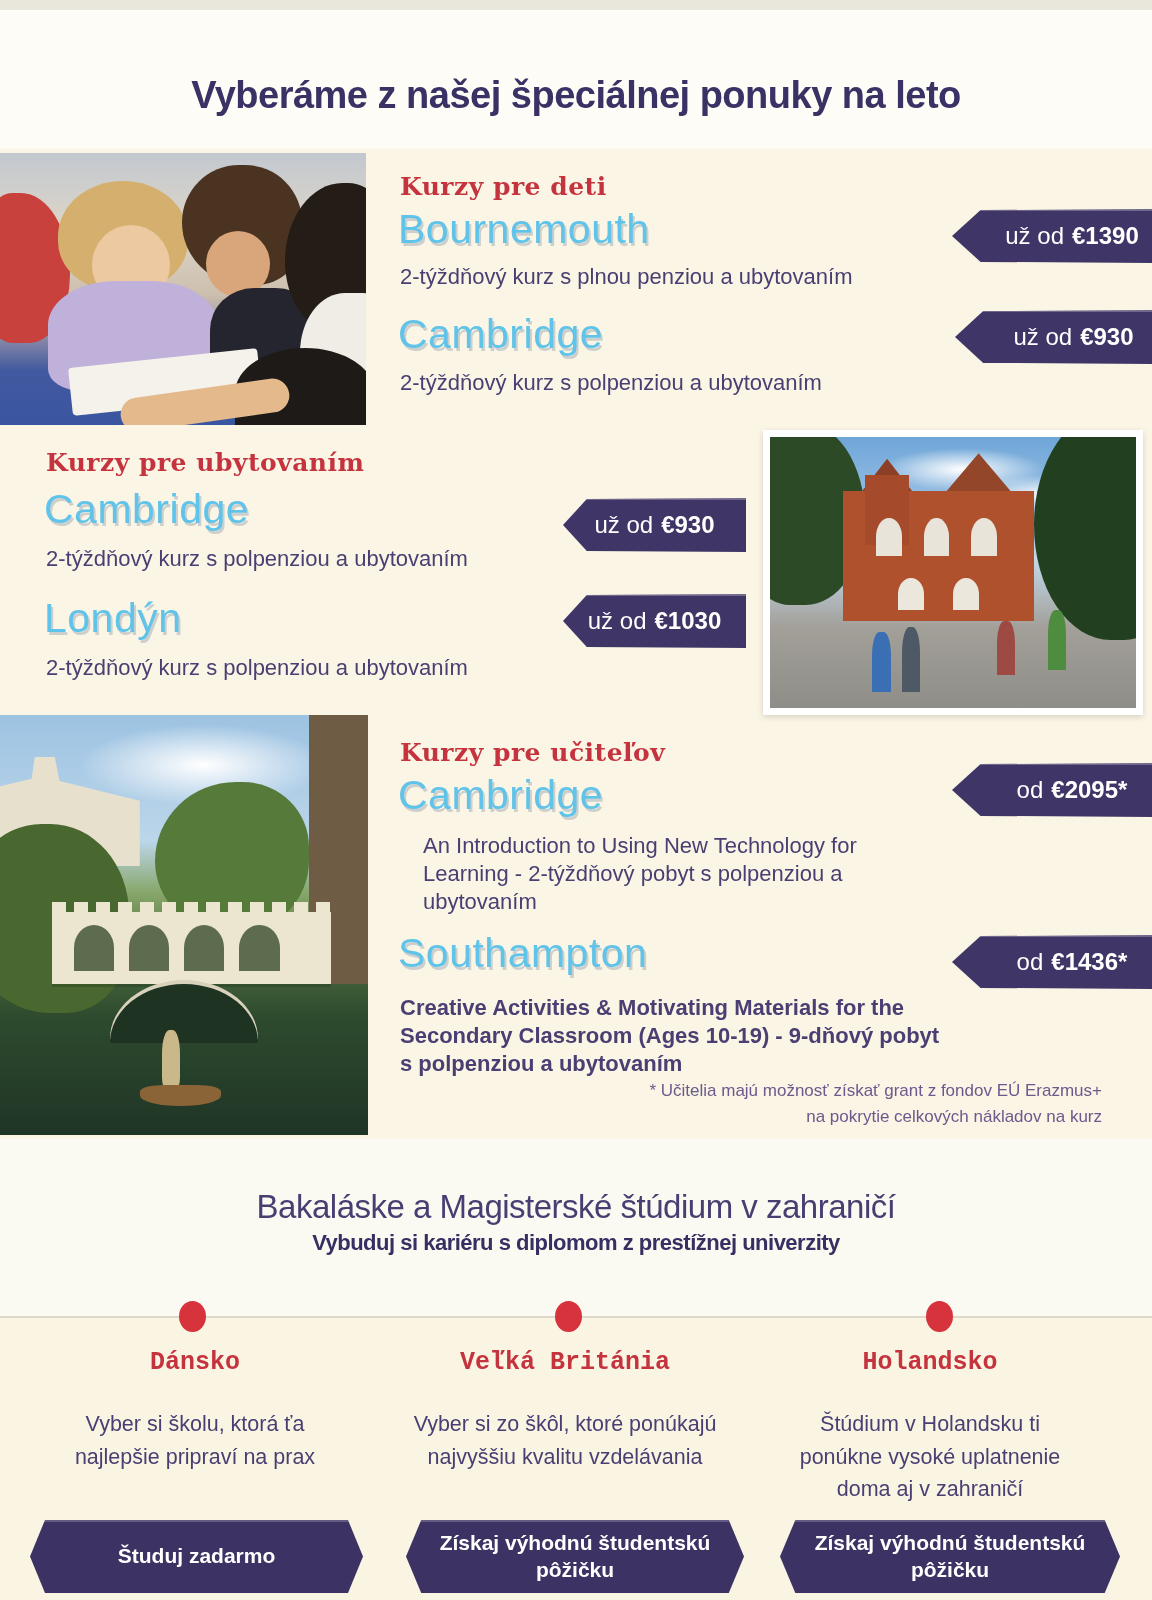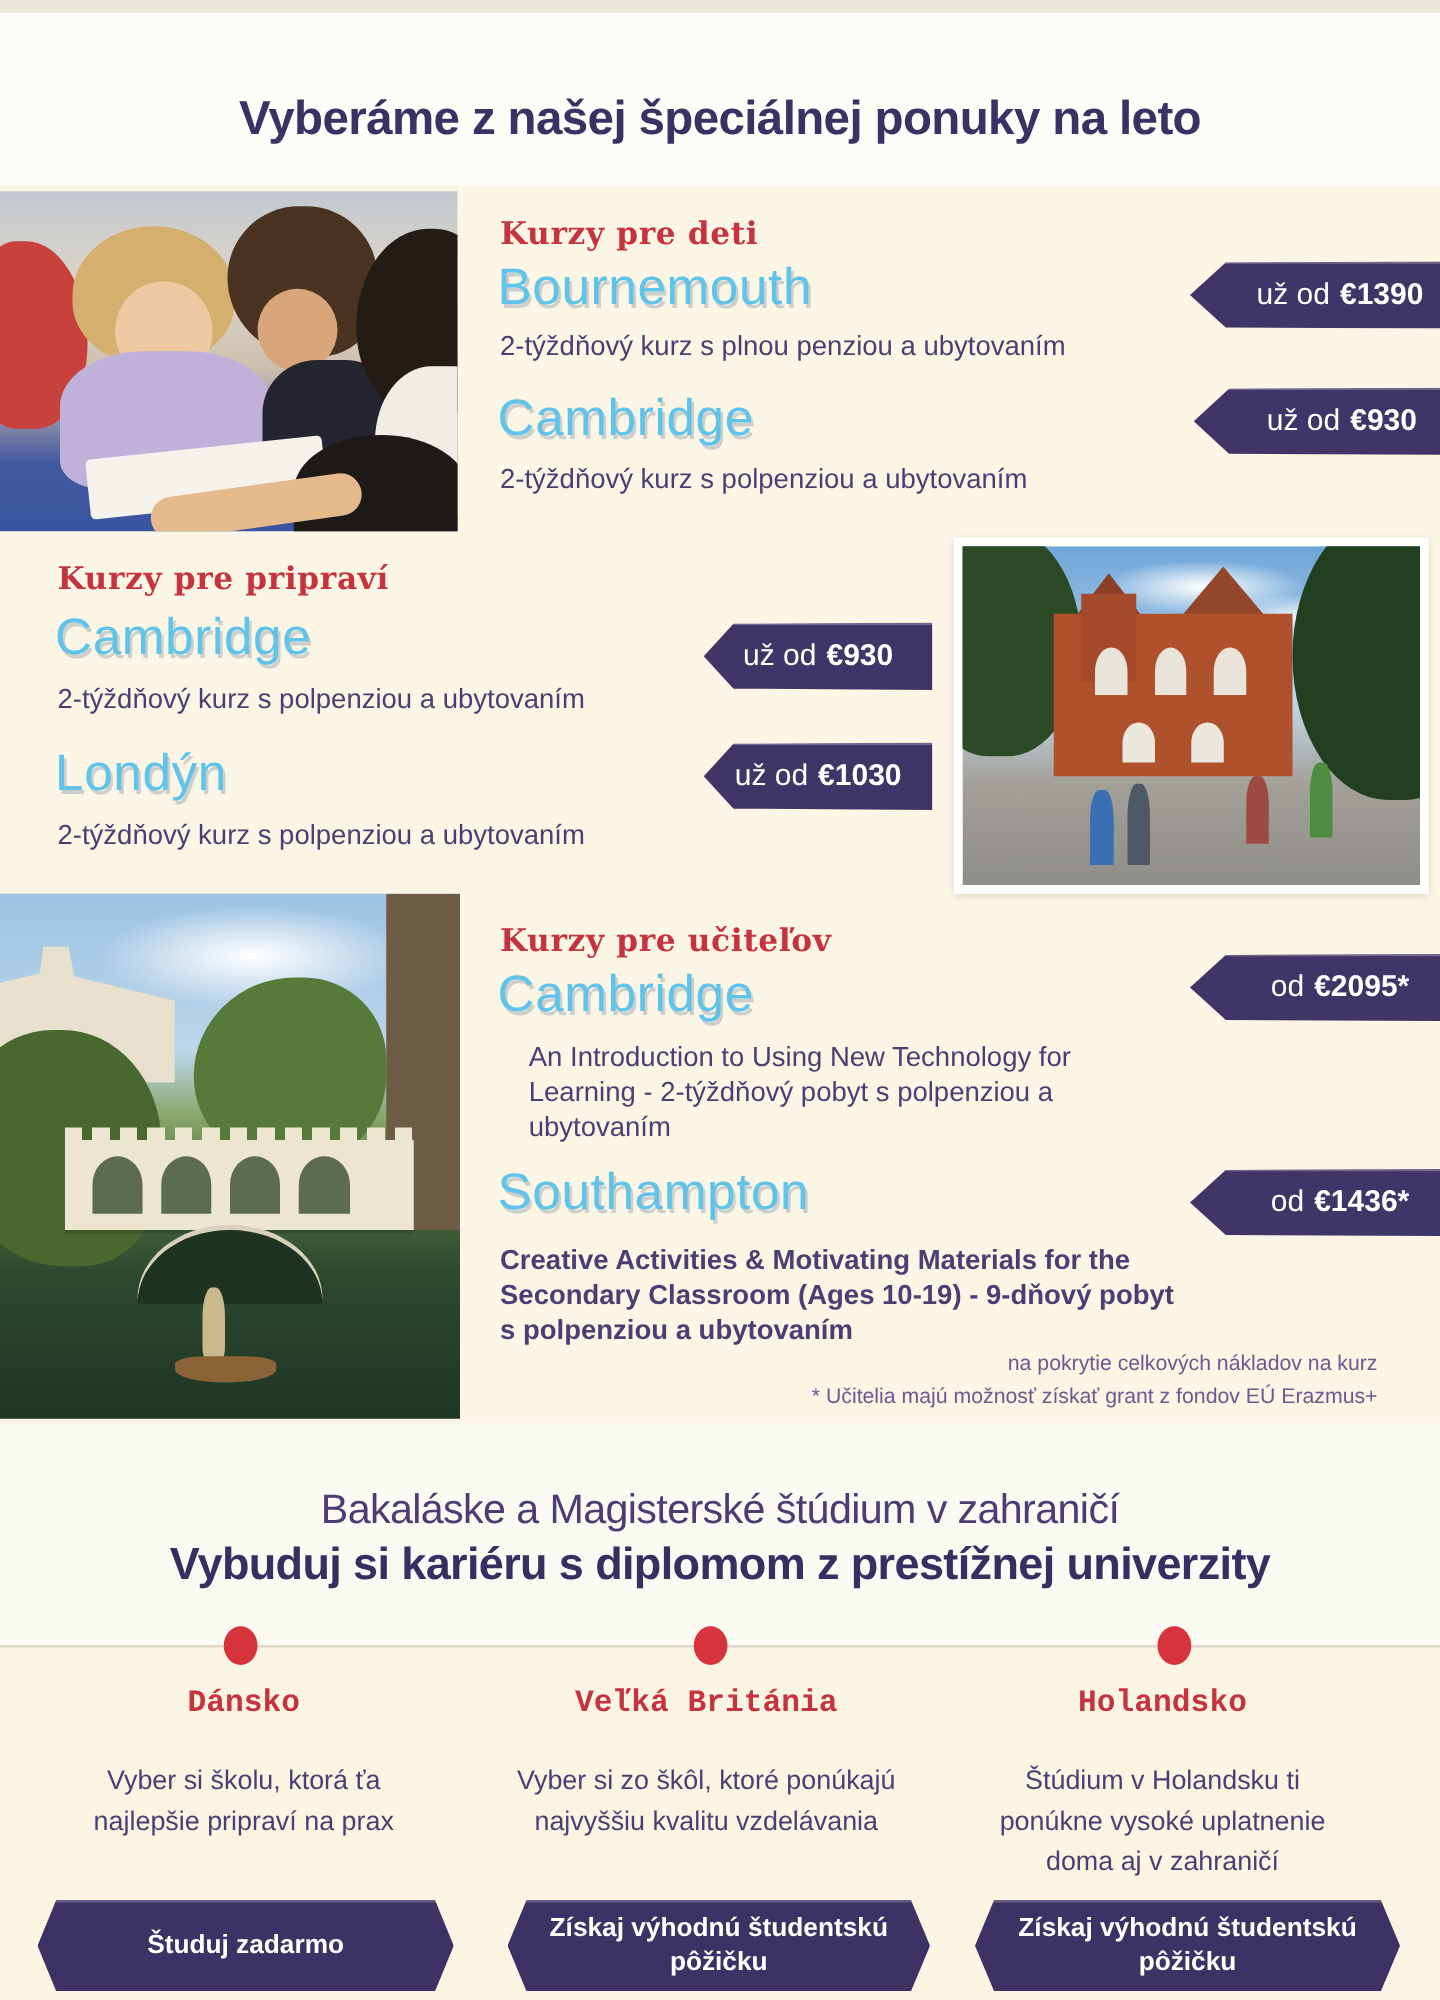--- a/index.html
+++ b/index.html
@@ -44,21 +44,21 @@
   .badge .amt{font-weight:bold;margin-left:8px;}
   .badge-bleed{padding-left:20px;}
 
   
   .uni-subtitle{
     top:1178px;left:0;width:1152px;text-align:center;
     font-size:33px;font-weight:normal;color:#4a3d72;letter-spacing:-0.5px;
   }
   .uni-title{
     top:1220px;left:0;width:1152px;text-align:center;
-    font-size:36px;font-weight:bold;color:#372f62;letter-spacing:-0.5px;
+    font-size:22px;font-weight:bold;color:#372f62;letter-spacing:-0.5px;
   }
   .divider{top:1306px;left:0;width:1152px;height:2px;background:#dcd8ca;}
   .dot{
     width:27px;height:31px;border-radius:50%;background:#d6333c;top:1291px;
   }
   .country-name{
     font-family:Liberation Mono, monospace;font-weight:bold;
     font-size:25px;color:#c5343e;text-align:center;top:1338px;
   }
   .country-desc{
@@ -165,21 +165,21 @@
     <span class="amt">€1390</span>
   </div>
 
   <div class="abs city-name" style="left:398px;top:301px;">Cambridge</div>
   <div class="abs course-desc" style="left:400px;top:359px;">2-týždňový kurz s polpenziou a ubytovaním</div>
   <div class="abs badge badge-bleed" style="left:955px;top:300px;width:197px;height:54px;">
     <span>už od</span>
     <span class="amt">€930</span>
   </div>
 
-  <div class="abs red-heading adults-heading">Kurzy pre pripraví</div>
+  <div class="abs red-heading adults-heading">Kurzy pre ubytovaním</div>
 
   <div class="abs city-name" style="left:44px;top:476px;">Cambridge</div>
   <div class="abs course-desc" style="left:46px;top:535px;">2-týždňový kurz s polpenziou a ubytovaním</div>
   <div class="abs badge" style="left:563px;top:488px;width:183px;height:54px;">
     <span>už od</span>
     <span class="amt">€930</span>
   </div>
 
   <div class="abs city-name" style="left:44px;top:585px;">Londýn</div>
   <div class="abs course-desc" style="left:46px;top:644px;">2-týždňový kurz s polpenziou a ubytovaním</div>
@@ -235,22 +235,22 @@
   </div>
 
   <div class="abs city-name" style="left:398px;top:920px;">Southampton</div>
   <div class="abs course-desc" style="left:400px;top:984px;width:545px;font-weight:bold;">Creative Activities &amp; Motivating Materials for the Secondary Classroom (Ages 10-19) - 9-dňový pobyt s polpenziou a ubytovaním</div>
   <div class="abs badge badge-bleed" style="left:952px;top:925px;width:200px;height:54px;">
     <span>od</span>
     <span class="amt">€1436*</span>
   </div>
 
   <div class="abs footnote" style="right:50px;top:1068px;width:560px;">
+    <div>* Učitelia majú možnosť získať grant z fondov EÚ Erazmus+</div>
     <div>na pokrytie celkových nákladov na kurz</div>
-    <div>* Učitelia majú možnosť získať grant z fondov EÚ Erazmus+</div>
   </div>
 
   <div class="abs uni-subtitle">Bakaláske a Magisterské štúdium v zahraničí</div>
   <div class="abs uni-title">Vybuduj si kariéru s diplomom z prestížnej univerzity</div>
 
   <div class="abs divider"></div>
   <div class="abs dot" style="left:179px;"></div>
   <div class="abs dot" style="left:555px;"></div>
   <div class="abs dot" style="left:926px;"></div>
 

